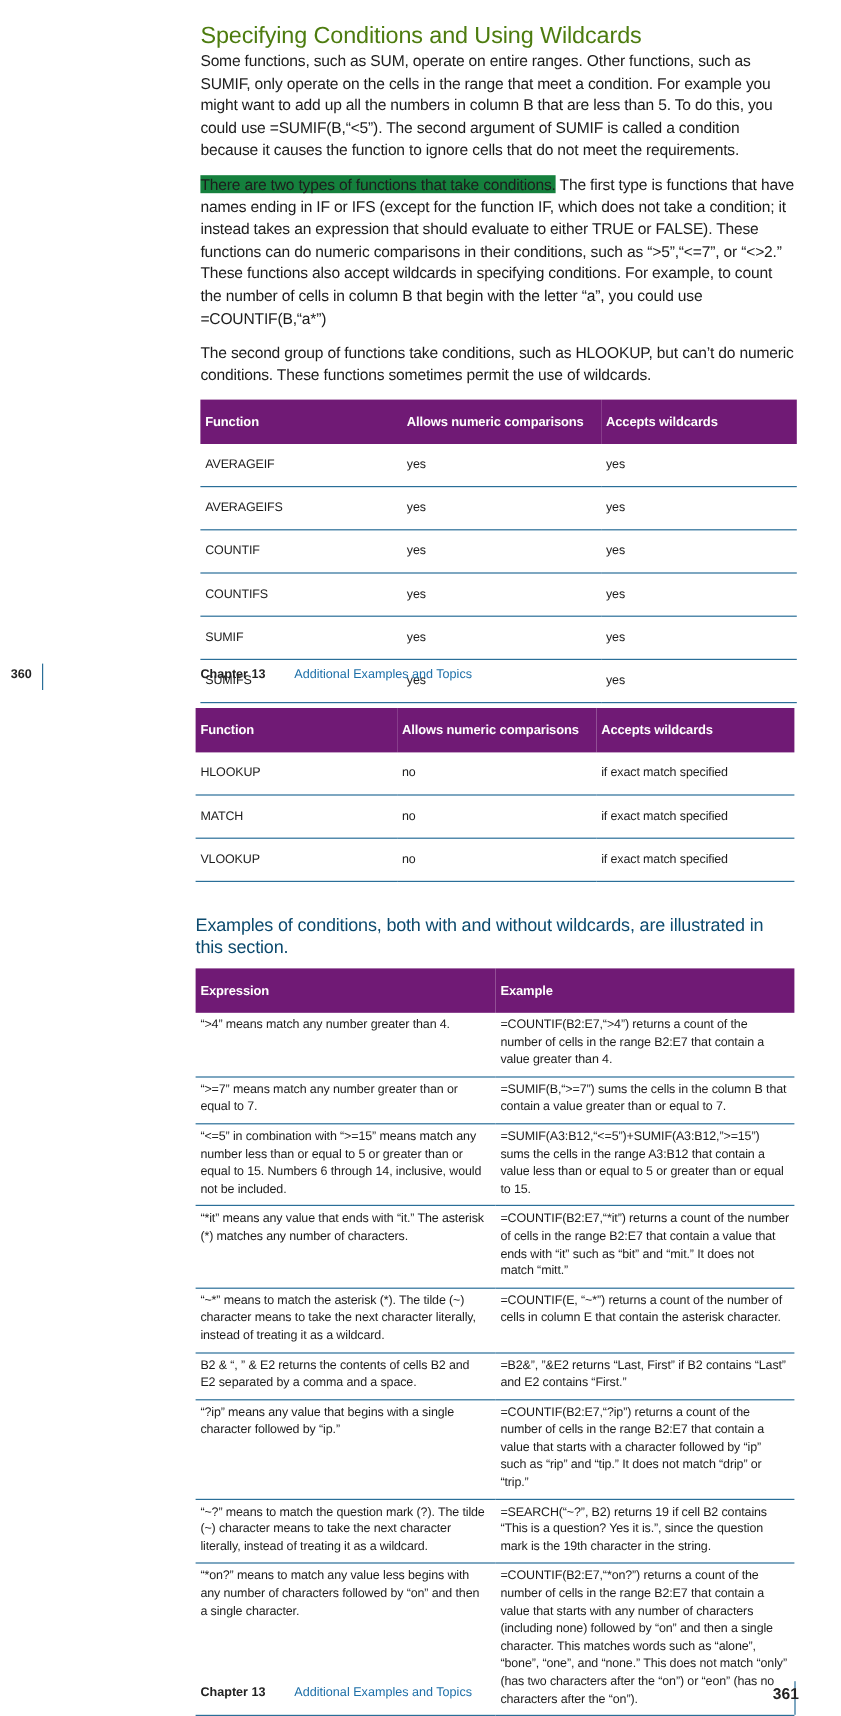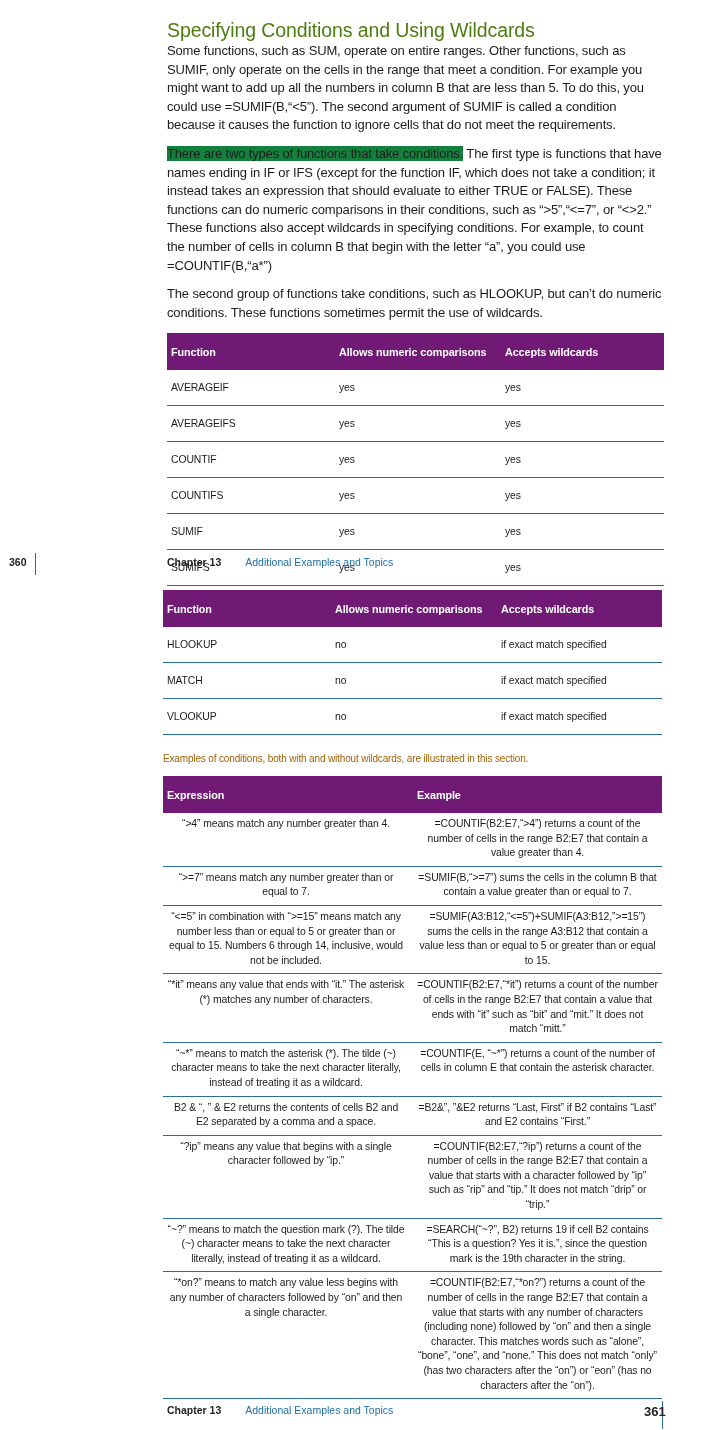--- a/index.html
+++ b/index.html
@@ -20,22 +20,22 @@
 
   .footer-left { position: absolute; top: 556px; left: 0; width: 601px; height: 20px; }
   .pnum-left { position: absolute; left: 9px; top: 0; font-size: 10.5px; font-weight: bold; color: #222; }
   .pbar-left { position: absolute; left: 35px; top: -3px; width: 1px; height: 22px; background: #2a6e98; }
   .chap { position: absolute; font-size: 10.5px; }
   .chap .lbl { font-weight: bold; color: #222; }
   .chap .ttl { color: #1d6fa8; margin-left: 24px; }
 
   .page2 { position: absolute; left: 163px; top: 590px; width: 499px; }
   .page2 table.tbl { width: 499px; }
-  .p2intro { font-size: 10px; line-height: 18px; color: #a16207; margin-top: 15px; margin-bottom: 8px; letter-spacing: -0.15px; }
-  table.ex td { vertical-align: top; padding: 4px 4px 5px 4px; line-height: 14.6px; height: auto; font-size: 10.4px; text-align: center; }
+  .p2intro { font-size: 15px; line-height: 18px; color: #0c4a6e; margin-top: 28px; margin-bottom: 8px; letter-spacing: -0.15px; }
+  table.ex td { vertical-align: top; padding: 4px 4px 5px 4px; line-height: 14.6px; height: auto; font-size: 10.4px; }
   table.ex .e1 { width: 250px; padding-right: 8px; }
 
   .footer-right { position: absolute; top: 1404px; left: 0; width: 701px; height: 20px; }
   .pnum-right { position: absolute; left: 644px; top: 0; font-size: 13px; font-weight: bold; color: #222; }
   .pbar-right { position: absolute; left: 662px; top: -3px; width: 1px; height: 28px; background: #2a6e98; }
 </style>
 </head>
 <body>
 
 <div class="page1">

